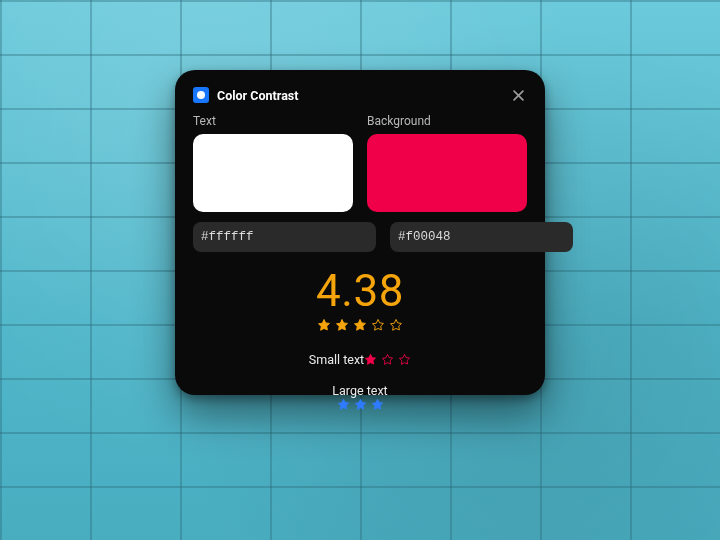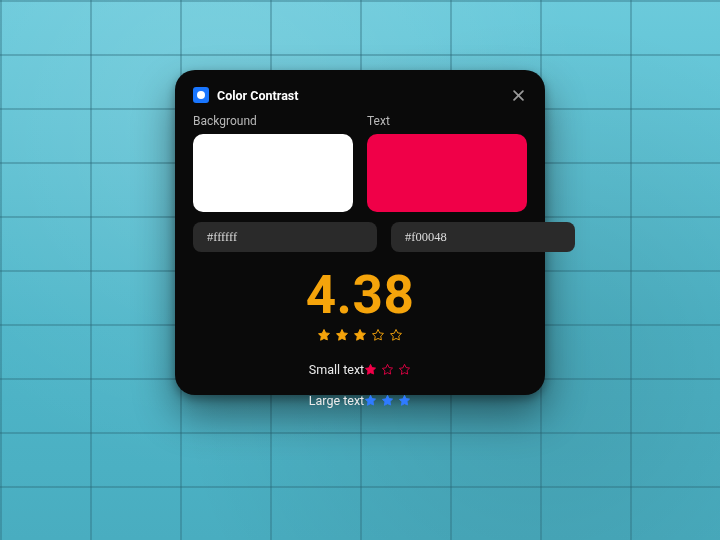--- a/index.html
+++ b/index.html
@@ -56,35 +56,35 @@
   .swatch {
     flex: 1; height: 78px; border-radius: 10px;
     background: #fff; cursor: pointer;
   }
   .swatch.bg { background: #f00048; }
   .inputs { display: flex; gap: 14px; margin-bottom: 14px; }
   .hex {
     flex: 1; height: 30px; border-radius: 8px;
     background: #2a2a2a; color: #dcdcdc;
     border: none; outline: none;
-    padding: 0 14px; font-size: 12.5px;
-    font-family: Liberation Serif, serif;
+    padding: 0 8px; font-size: 12.5px;
+    font-family: Liberation Mono, monospace;
   }
   .score-wrap { text-align: center; margin-top: 2px; margin-bottom: 8px; }
   .score {
-    font-size: 53px; font-weight: 700; letter-spacing: .5px;
+    font-size: 44px; font-weight: 400; letter-spacing: .5px;
     color: #f5a40b; line-height: 1.05;
   }
   .stars { display: inline-flex; gap: 4px; margin-top: 4px; }
   .star { width: 14px; height: 14px; }
   .row {
     display: flex; align-items: center; justify-content: center;
     padding: 8px 0;
   }
-  .row + .row { border-top: 0; }
+  .row + .row { border-top: 0; flex-direction: column; }
   .row .rlabel { font-size: 12.5px; color: #eaeaea; }
   .ministars { display: inline-flex; gap: 4px; }
   .ministars .star { width: 13px; height: 13px; }
 </style>
 </head>
 <body>
 
 <div class="wall"></div>
 
 <div class="panel">
@@ -95,22 +95,22 @@
     <div class="title">Color Contrast</div>
     <div class="spacer"></div>
     <div class="close-btn">
       <svg viewBox="0 0 10 10">
           <path d="M1 1 L9 9 M9 1 L1 9" stroke="currentColor" stroke-width="1.6" stroke-linecap="round"></path>
         </svg>
     </div>
   </div>
 
   <div class="labels">
+    <div class="lab">Text</div>
     <div class="lab">Background</div>
-    <div class="lab">Text</div>
   </div>
 
   <div class="swatches">
     <div class="swatch" id="sw-text" style="background: rgb(255, 255, 255);"></div>
     <div class="swatch bg" id="sw-bg" style="background: rgb(240, 0, 72);"></div>
   </div>
 
   <div class="inputs">
     <input class="hex" value="#ffffff" style="">
     <input class="hex" value="#f00048" style="">

